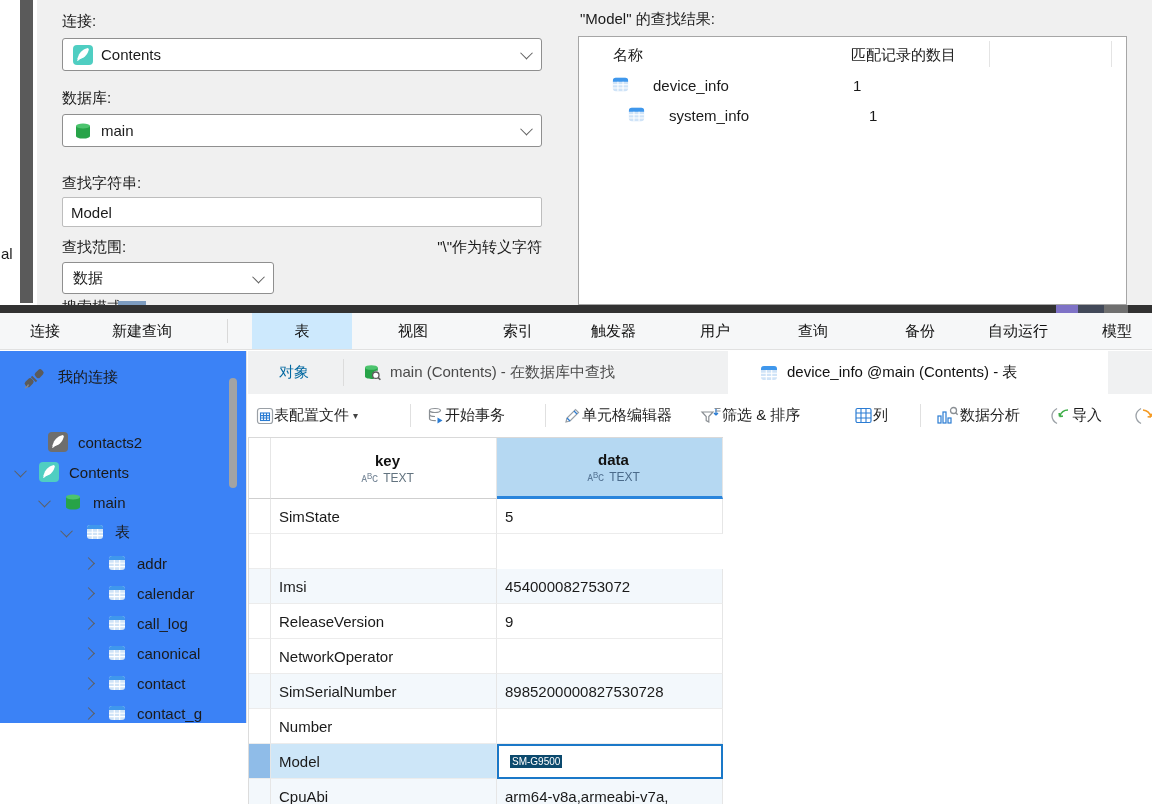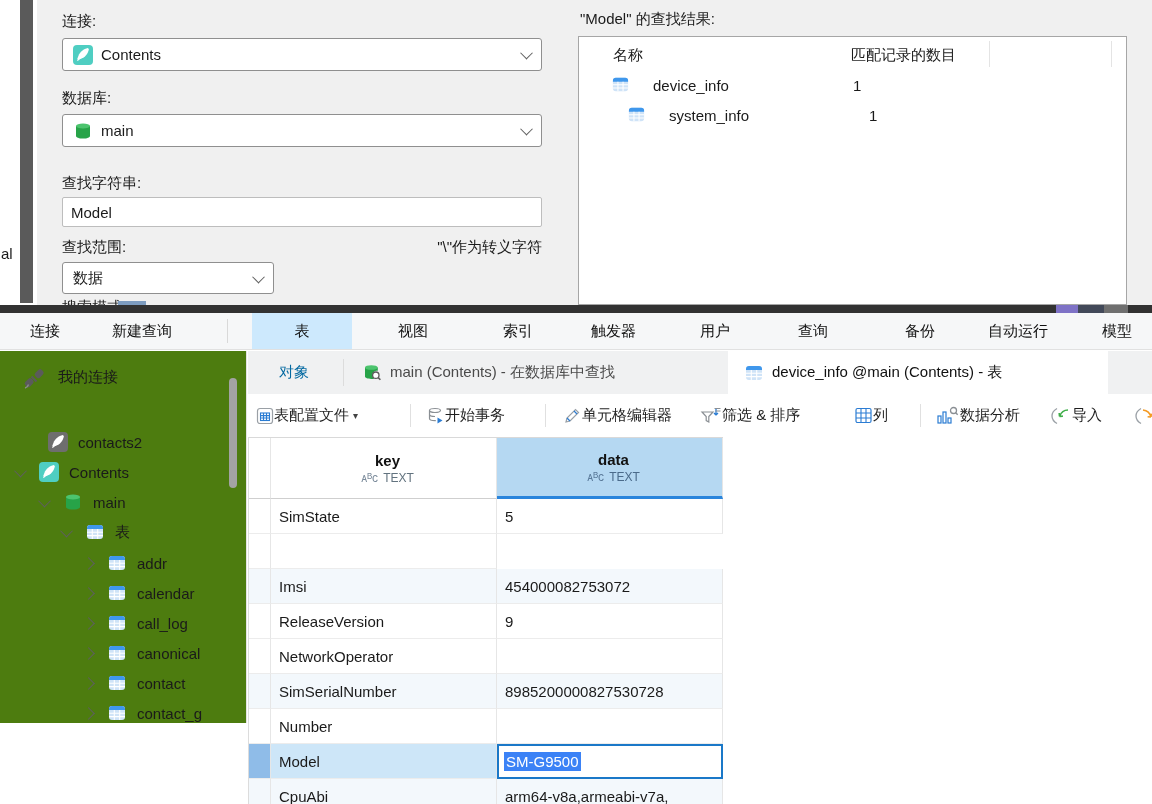--- a/index.html
+++ b/index.html
@@ -24,21 +24,21 @@
   .res-row{font-size:15px;display:flex;align-items:center}
   .vline{width:1px;background:#e4e4e4}
   
   .dark-strip{left:0;top:305px;width:1152px;height:8px;background:#323232}
   
   .main-toolbar{left:0;top:313px;width:1152px;height:37px;background:#f6f7f8;border-bottom:1px solid #e1e1e1;box-sizing:border-box}
   .mt-item{position:absolute;top:0;height:36px;display:flex;align-items:center;font-size:15px;color:#111;white-space:nowrap}
   .mt-active{background:#cde9fd;justify-content:center}
   .mt-div{position:absolute;top:6px;height:24px;width:1px;background:#d9d9d9}
   
-  .sidebar{left:0;top:351px;width:247px;height:372px;background:#4d7c0f;border-right:1px solid #e3e3e3;box-sizing:border-box;overflow:hidden}
+  .sidebar{left:0;top:351px;width:247px;height:372px;background:#3b82f6;border-right:1px solid #e3e3e3;box-sizing:border-box;overflow:hidden}
   .tree-row{position:absolute;left:0;width:247px;height:30px;display:flex;align-items:center;font-size:15px;white-space:nowrap}
   .tree-row.sel{background:#d9d9d9}
   .t-icon{width:20px;height:20px;flex:none;margin-right:10px}
   .sb-scroll{position:absolute;left:229px;width:8px;height:110px;background:#a3a3a3;border-radius:4px}
   
   .doc-tabbar{left:248px;top:351px;width:904px;height:43px;background:#f0f1f2}
   .doc-tab{position:absolute;top:0;height:43px;display:flex;align-items:center;font-size:15px;box-sizing:border-box;white-space:nowrap;overflow:hidden}
   .doc-tab .t-icon{margin-right:8px}
   .doc-tab.active{background:#fff}
   .tab-sep{position:absolute;top:8px;height:27px;width:1px;background:#dcdcdc}
@@ -57,21 +57,21 @@
   .c-key{width:226px;flex:none;padding-left:8px}
   .c-data{width:226px;flex:none;padding-left:8px}
   .h-cell{background:#fff;border-bottom:1px solid #cfcfcf;display:flex;flex-direction:column;justify-content:center;gap:2px}
   .h-name{font-weight:bold;font-size:15px;color:#111}
   .h-type{font-size:12px;color:#62737f;display:flex;align-items:center;gap:5px}
   .abc{font-size:12px;letter-spacing:0;color:#7b8b9b}
   .h-data-sel{background:#b5d8f2;border-bottom:3px solid #2a85dc}
   .row-sel .c-handle{background:#8fbce8}
   .row-sel .c-key{background:#cde6f8}
   .cell.edit{padding:0;border:2px solid #1a78c8;background:#fff;align-items:center}
-  .sel-text{background:#3b82f6;color:#fff;margin-left:5px;padding:1px 2px;font-size:15px}
+  .sel-text{background:#0c4a6e;color:#fff;margin-left:11px;padding:1px 2px;font-size:10px}
   svg{display:block}
 </style>
 </head>
 <body>
 
 <div class="abs back-strip"></div>
 <div class="abs lbl" style="left:1px;top:245px">al</div>
 <div class="abs back-scrollbar"></div>
 
 <div class="abs dialog" style="left:37px;width:1115px">
@@ -340,21 +340,21 @@
     <span class="t-icon">
       <svg width="20" height="20" viewBox="0 0 20 20">
           <path d="M3 4.5v9c0 1.4 2.8 2.4 6.3 2.4 1 0 2-.1 2.8-.2a4.6 4.6 0 01-.3-6.7c.9-.9 2-1.3 3.2-1.3.3 0 .5 0 .8.1V4.5z" fill="#27a348"></path>
           <ellipse cx="9.3" cy="4.5" rx="6.3" ry="2.3" fill="#4cc46e"></ellipse>
           <circle cx="13.8" cy="12.2" r="3.2" fill="#fff" stroke="#5a5a5a" stroke-width="1.3"></circle>
           <path d="M16.2 14.6l2.2 2.2" stroke="#5a5a5a" stroke-width="1.5"></path>
         </svg>
     </span>
     <span>main (Contents) - 在数据库中查找</span>
   </div>
-  <div class="doc-tab active" style="left:480px;width:380px;padding-left:16px;color:#111">
+  <div class="doc-tab active" style="left:480px;width:380px;padding-left:31px;color:#111">
     <span class="t-icon">
       <svg width="20" height="20" viewBox="0 0 20 20">
           <rect x="2" y="3" width="16" height="14" rx="3" fill="#cfe3f7"></rect>
           <path d="M2 7V6a3 3 0 013-3h10a3 3 0 013 3v1z" fill="#3f97ec"></path>
           <path d="M2 10.2h16M2 13.6h16M7.3 7v10M12.7 7v10" stroke="#fff" stroke-width="1.1"></path>
         </svg>
     </span>
     <span>device_info @main (Contents) - 表</span>
   </div>
 </div>

